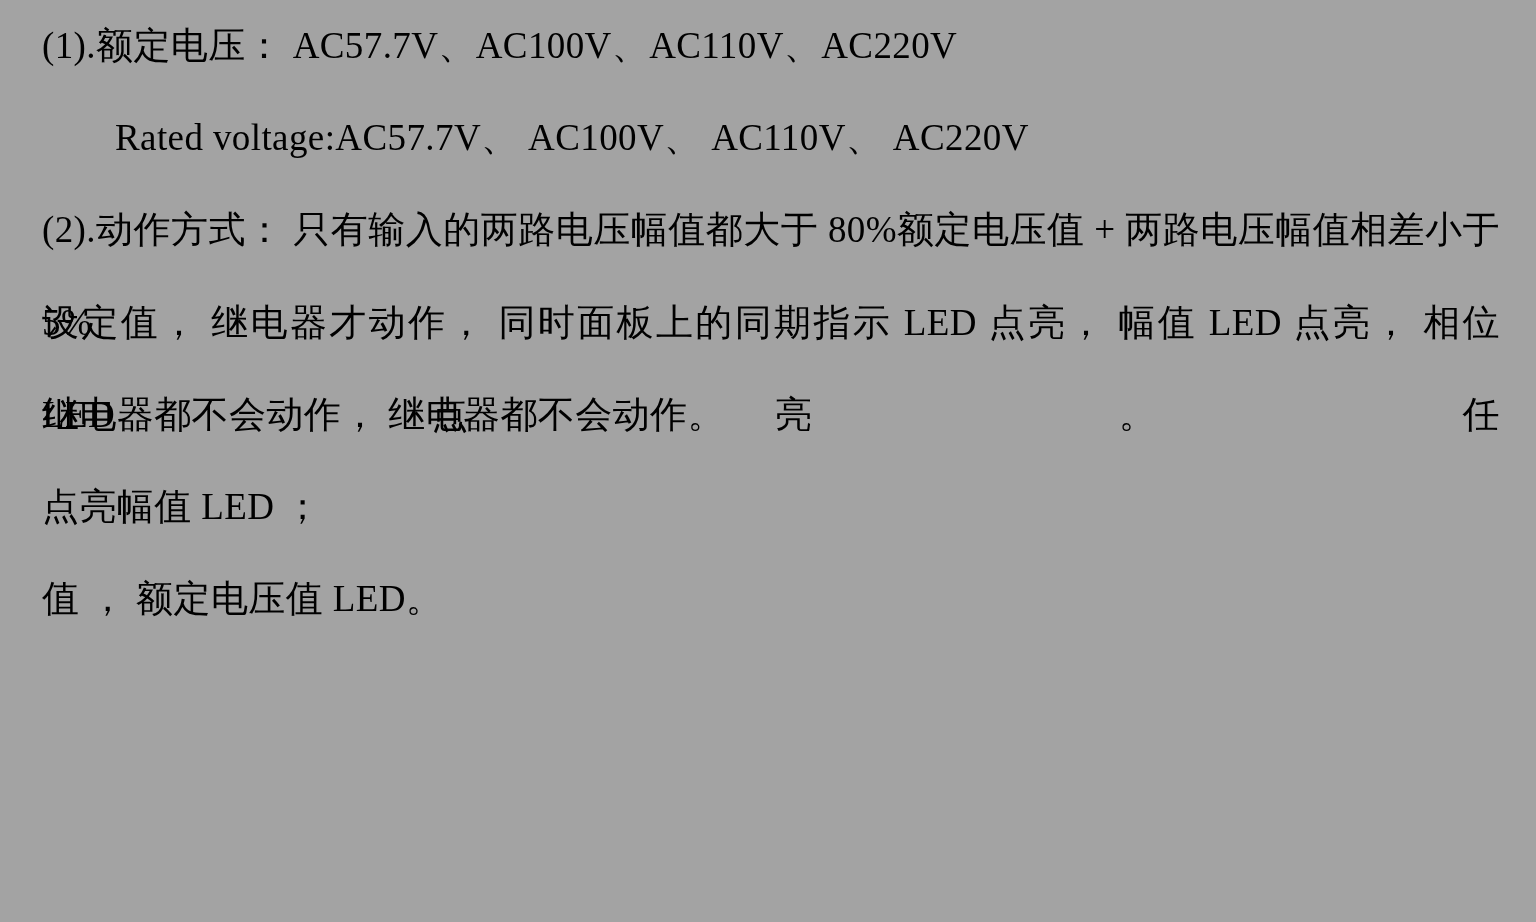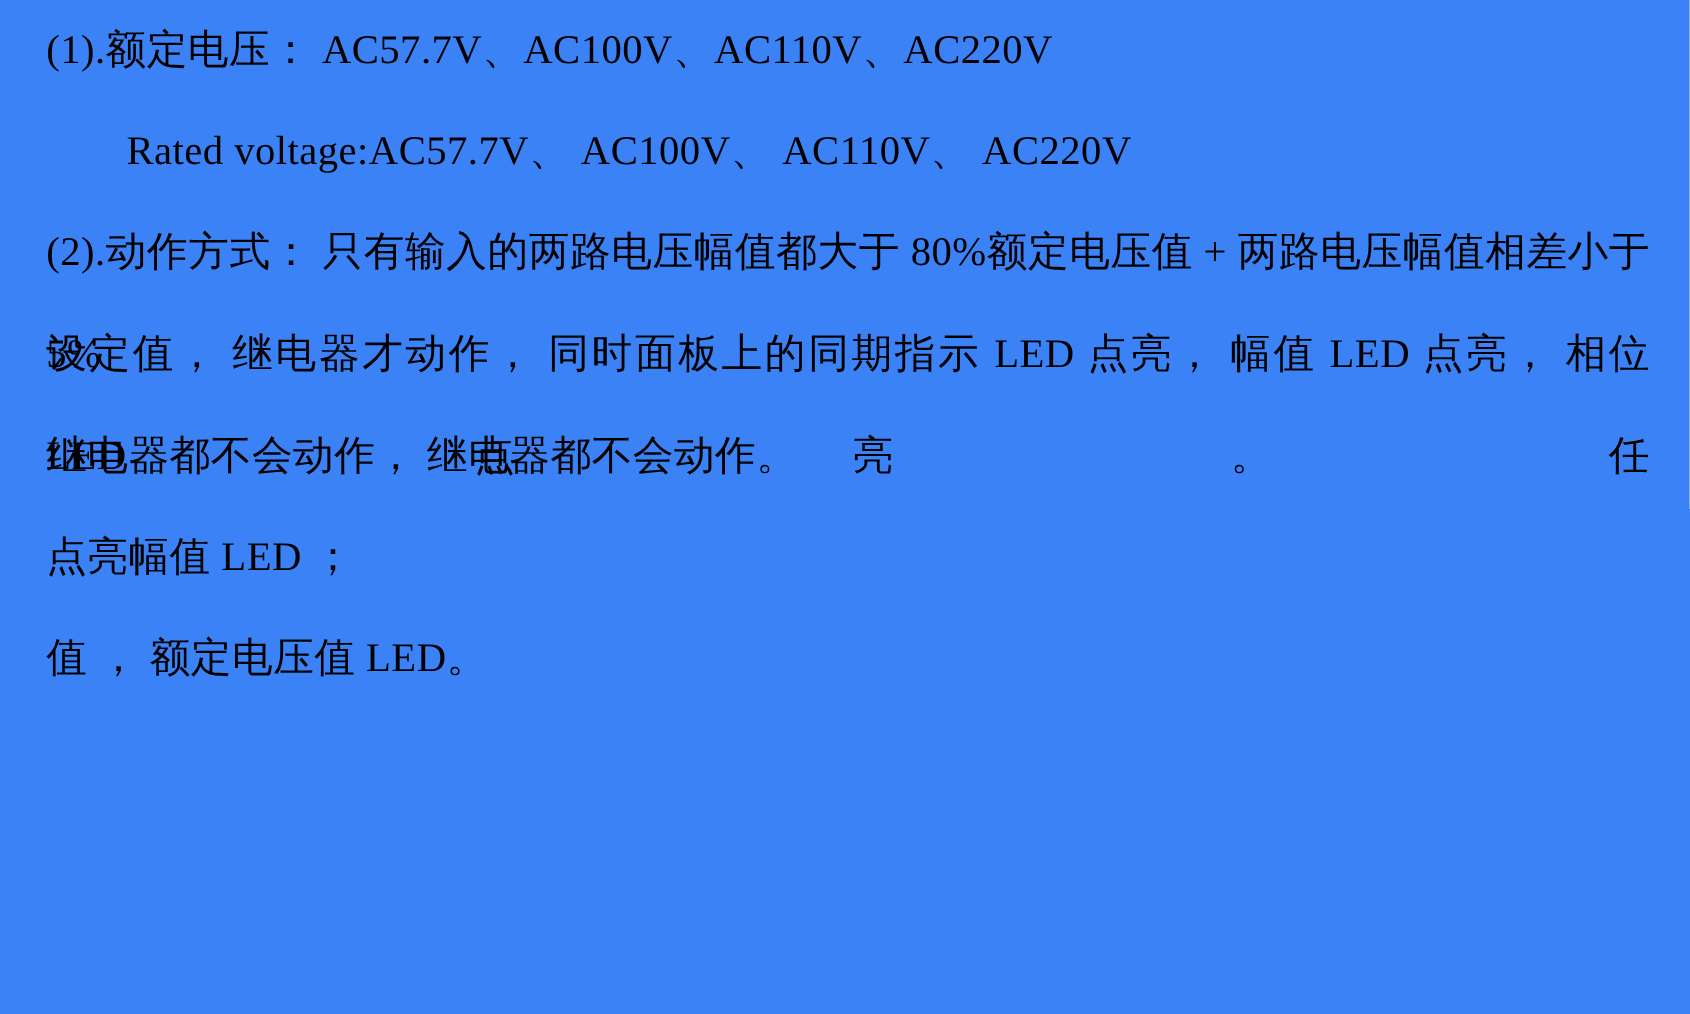--- a/index.html
+++ b/index.html
@@ -12,21 +12,21 @@
     width: 1536px;
     height: 922px;
     overflow: hidden;
     font-family: "Liberation Serif", "DejaVu Serif", serif;
   }
   .doc-page {
     box-sizing: border-box;
     width: 1536px;
     height: 922px;
     padding: 0 36px 0 42px;
-    background: #3b82f6;
+    background: #a3a3a3;
   }
   .doc-line {
     font-size: 37px;
     height: 92.2px;
     line-height: 92.2px;
     white-space: pre;
     letter-spacing: 0.4px;
     color: #000000;
   }
   

